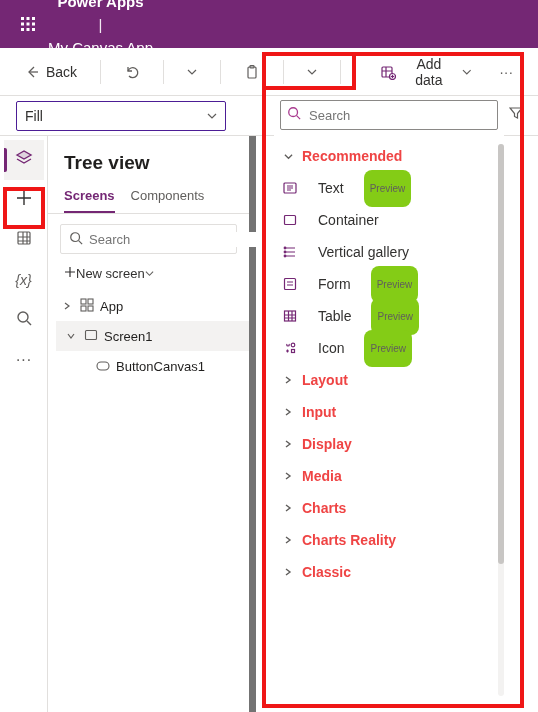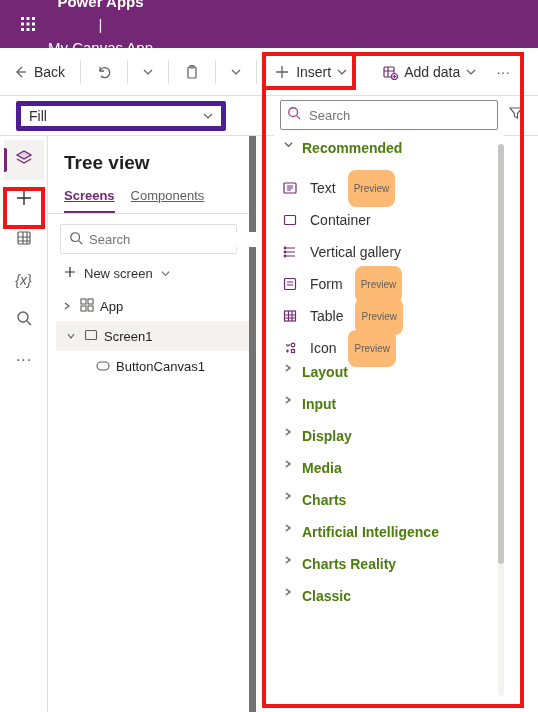--- a/index.html
+++ b/index.html
@@ -7,72 +7,72 @@
     
     
     .titlebar { height: 48px; background: #742774; color: #fff; display: flex; align-items: center; padding: 0 8px; }
     .waffle { width: 40px; height: 40px; display: flex; align-items: center; justify-content: center; }
     .waffle svg { fill: #fff; }
     .app-title { font-size: 15px; display: flex; align-items: center; gap: 6px; flex-direction: column; }
     .app-title .bold { font-weight: 600; }
     .app-title .sep { opacity: 0.9; }
 
     
-    .toolbar { height: 48px; display: flex; align-items: center; border-bottom: 1px solid #e1dfdd; padding: 0 4px; gap: 3px; }
+    .toolbar { height: 48px; display: flex; align-items: center; border-bottom: 1px solid #e1dfdd; padding: 0 16px; gap: 11px; }
     .tb-btn { height: 32px; display: inline-flex; align-items: center; padding: 0 8px; gap: 6px; color: #323130; border: none; background: none; cursor: pointer; font-size: 14px; border-radius: 4px; }
     .tb-div { width: 1px; height: 24px; background: #e1dfdd; margin: 0 4px; }
     .tb-icon { display: inline-flex; width: 16px; height: 16px; align-items: center; justify-content: center; }
     .tb-plus { color: #605e5c; }
     .tb-ell { width: 32px; justify-content: center; }
     .chev-down { width: 10px; height: 10px; }
 
     
     .proprow { height: 40px; display: flex; align-items: center; padding: 8px 16px; border-bottom: 1px solid #e1dfdd; gap: 8px; }
-    .dropdown { height: 30px; border: 5px solid #4c1d95; border-radius: 2px; display: flex; align-items: center; padding: 0 8px; justify-content: space-between; min-width: 200px; background: #fff; font-size: 14px; color: #323130; }
+    .dropdown { height: 30px; border: 1px solid #4c1d95; border-radius: 2px; display: flex; align-items: center; padding: 0 8px; justify-content: space-between; min-width: 200px; background: #fff; font-size: 14px; color: #323130; }
     .dropdown.prop { width: 210px; }
 
     
     .main { display: flex; height: calc(712px - 48px - 48px - 40px); position: relative; }
     .leftrail { width: 48px; border-right: 1px solid #e1dfdd; display: flex; flex-direction: column; align-items: center; padding-top: 4px; }
     .rail-item { width: 40px; height: 40px; display: flex; align-items: center; justify-content: center; cursor: pointer; position: relative; }
     .rail-item.active { background: #f3f2f1; }
     .rail-active-tab { position: absolute; left: 0; top: 8px; height: 24px; width: 3px; background: #742774; border-radius: 0 2px 2px 0; }
 
     
     .leftpanel { width: 208px; border-right: 7px solid #737373; padding: 12px 0 0 0; }
     .panel-title { font-size: 19px; font-weight: 600; padding: 4px 16px 8px 16px; color: #201f1e; }
     .tabs { display: flex; gap: 16px; padding: 0 16px; border-bottom: 1px solid #e1dfdd; }
-    .tab { font-size: 13px; padding: 6px 0 8px 0; color: #605e5c; cursor: pointer; border-bottom: 2px solid transparent; text-decoration: underline; }
+    .tab { font-size: 13px; padding: 6px 0 8px 0; color: #605e5c; cursor: pointer; border-bottom: 2px solid transparent; }
     .tab.active { color: #742774; font-weight: 600; border-bottom-color: #742774; }
     .search { margin: 10px 12px 6px 12px; height: 30px; border: 1px solid #e1dfdd; border-radius: 2px; display: flex; align-items: center; padding: 0 8px; gap: 6px; color: #605e5c; font-size: 13px; }
     .search input { border: none; outline: none; flex: 1; font-size: 13px; }
-    .new-screen { display: flex; align-items: center; gap: 8px; padding: 6px 16px; font-size: 13px; color: #323130; cursor: pointer; }
+    .new-screen { display: flex; align-items: center; gap: 0; padding: 6px 16px; font-size: 13px; color: #323130; cursor: pointer; }
     .tree { padding: 4px 0 0 8px; }
     .tree-item { display: flex; align-items: center; gap: 6px; height: 30px; font-size: 13px; color: #201f1e; cursor: pointer; padding-right: 8px; }
     .tree-item.sel { background: #f3f2f1; }
     .ti-indent-1 { padding-left: 4px; }
     .ti-indent-2 { padding-left: 8px; }
     .ti-indent-3 { padding-left: 40px; }
     .tree-chev { width: 14px; display: inline-flex; justify-content: center; color: #605e5c; }
 
     
     .hl { position: absolute; border: 4px solid #ef1616; pointer-events: none; }
     .hl.h1 { left: 262px; top: 52px; width: 262px; height: 656px; }
     .hl.h2 { left: 3px; top: 187px; width: 42px; height: 42px; }
 
     
     .flyout { position: absolute; left: 274px; top: 100px; width: 230px; background: #fff; border: 0; height: 600px; }
     .fly-search { height: 30px; border: 1px solid #8a8886; border-radius: 2px; display: flex; align-items: center; padding: 0 6px; gap: 8px; margin: 0 6px 10px 6px; }
     .fly-search input { border: none; outline: none; flex: 1; font-size: 13px; color: #605e5c; }
     .fly-filter-sep { width: 1px; height: 20px; background: #c8c6c4; margin: 0 4px; }
-    .cat { display: flex; align-items: flex-start; gap: 8px; height: 32px; padding: 0 8px; cursor: pointer; font-size: 14px; color: #4d7c0f; font-weight: 600; }
+    .cat { display: flex; align-items: center; gap: 8px; height: 32px; padding: 0 8px; cursor: pointer; font-size: 14px; color: #ef4444; font-weight: 600; }
     .cat .chev { width: 12px; display: inline-flex; justify-content: center; color: #605e5c; }
-    .item { display: flex; align-items: center; gap: 12px; height: 32px; padding: 0 8px 0 8px; cursor: pointer; font-size: 14px; color: #323130; }
+    .item { display: flex; align-items: center; gap: 20px; height: 32px; padding: 0 8px 0 8px; cursor: pointer; font-size: 14px; color: #323130; }
     .item .ico { width: 16px; height: 16px; display: inline-flex; align-items: center; justify-content: center; color: #742774; }
-    .badge { font-size: 10px; background: #fdba74; color: #605e5c; padding: 13px 6px; border-radius: 8px; }
+    .badge { font-size: 10px; background: #84cc16; color: #605e5c; padding: 13px 6px; border-radius: 8px; }
     .scrollbar-fake { position: absolute; right: 0; top: 44px; bottom: 4px; width: 6px; background: #f3f2f1; border-radius: 3px; }
     .scrollbar-thumb { position: absolute; right: 0; top: 44px; width: 6px; height: 420px; background: #c8c6c4; border-radius: 3px; }
   </style>
 </head>
 <body>
 
 <div class="titlebar">
   <div class="waffle">
     <svg width="16" height="16" viewBox="0 0 16 16">
         <g fill="#fff">
@@ -129,31 +129,20 @@
         </svg>
       </span>
   </button>
   <div class="tb-div"></div>
   <button class="tb-btn">
     <svg class="chev-down" viewBox="0 0 10 10" fill="none" stroke="#605e5c" stroke-width="1.2">
         <path d="M1 3 L5 7 L9 3"></path>
       </svg>
   </button>
   <div class="tb-div"></div>
-  <button class="tb-btn" style="padding-left:10px;">
-    <span class="tb-icon tb-plus">
-        <svg width="14" height="14" viewBox="0 0 14 14" stroke="#605e5c" stroke-width="1.3">
-          <path d="M7 1 V13 M1 7 H13"></path>
-        </svg>
-      </span>
-    <span>Insert</span>
-    <svg class="chev-down" viewBox="0 0 10 10" fill="none" stroke="#605e5c" stroke-width="1.2">
-        <path d="M1 3 L5 7 L9 3"></path>
-      </svg>
-  </button>
   <button class="tb-btn" style="margin-left:16px;">
     <span class="tb-icon">
         <svg width="16" height="16" viewBox="0 0 16 16" fill="none" stroke="#742774" stroke-width="1.2">
           <rect x="2" y="3" width="10" height="10" rx="1"></rect>
           <path d="M2 7 H12 M6 3 V13"></path>
           <circle cx="12.5" cy="12.5" r="3" fill="#fff" stroke="#742774"></circle>
           <path d="M12.5 10.8 V14.2 M10.8 12.5 H14.2" stroke="#742774"></path>
         </svg>
       </span>
     <span>Add data</span>
@@ -394,28 +383,20 @@
         </svg>
       </span>
       <span>Charts</span>
     </div>
   <div class="cat">
       <span class="chev">
         <svg width="8" height="8" viewBox="0 0 8 8" fill="none" stroke="#605e5c" stroke-width="1.4">
           <path d="M2 1 L6 4 L2 7"></path>
         </svg>
       </span>
-      <span>Artificial Intelligence</span>
-    </div>
-  <div class="cat">
-      <span class="chev">
-        <svg width="8" height="8" viewBox="0 0 8 8" fill="none" stroke="#605e5c" stroke-width="1.4">
-          <path d="M2 1 L6 4 L2 7"></path>
-        </svg>
-      </span>
       <span>Charts Reality</span>
     </div>
   <div class="cat">
       <span class="chev">
         <svg width="8" height="8" viewBox="0 0 8 8" fill="none" stroke="#605e5c" stroke-width="1.4">
           <path d="M2 1 L6 4 L2 7"></path>
         </svg>
       </span>
       <span>Classic</span>
     </div>

